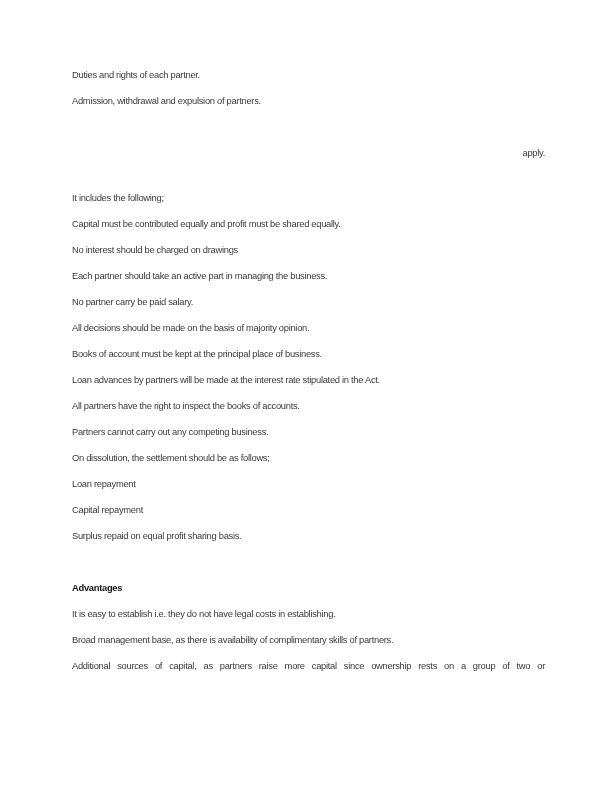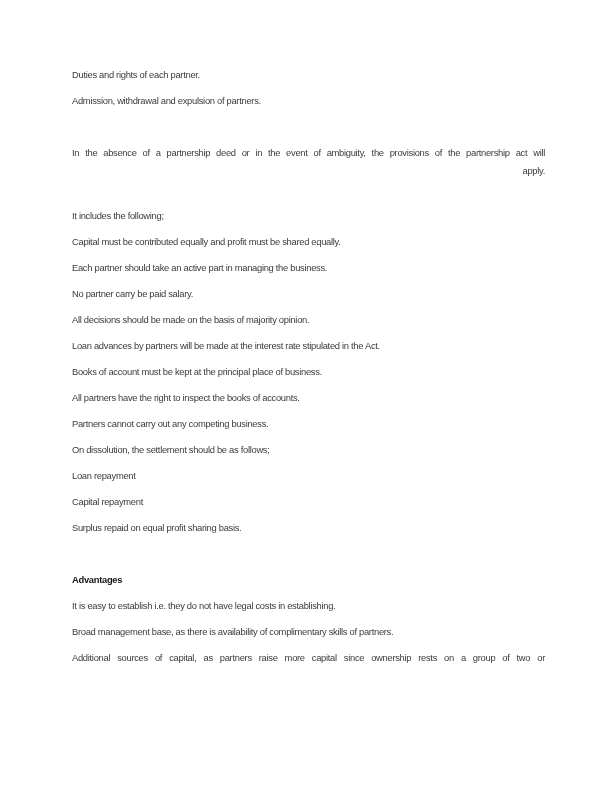--- a/index.html
+++ b/index.html
@@ -50,33 +50,33 @@
 <body>
 
 <div class="page">
 
   <div class="para">Duties and rights of each partner.</div>
   <div class="para">Admission, withdrawal and expulsion of partners.</div>
 
   <div class="spacer-lg"></div>
 
   <div class="para-multi">
-    <div class="jline">In the absence of a partnership deed or in the event of ambiguity, the provisions of the partnership act will</div>
     <div class="nline">apply.</div>
   </div>
 
   <div class="spacer-md"></div>
 
   <div class="para">It includes the following;</div>
   <div class="para">Capital must be contributed equally and profit must be shared equally.</div>
+  <div class="para">No interest should be charged on drawings</div>
   <div class="para">Each partner should take an active part in managing the business.</div>
   <div class="para">No partner carry be paid salary.</div>
   <div class="para">All decisions should be made on the basis of majority opinion.</div>
+  <div class="para">Books of account must be kept at the principal place of business.</div>
   <div class="para">Loan advances by partners will be made at the interest rate stipulated in the Act.</div>
-  <div class="para">Books of account must be kept at the principal place of business.</div>
   <div class="para">All partners have the right to inspect the books of accounts.</div>
   <div class="para">Partners cannot carry out any competing business.</div>
   <div class="para">On dissolution, the settlement should be as follows;</div>
   <div class="para">Loan repayment</div>
   <div class="para">Capital repayment</div>
   <div class="para">Surplus repaid on equal profit sharing basis.</div>
 
   <div class="spacer-lg"></div>
 
   <div class="para heading">Advantages</div>

